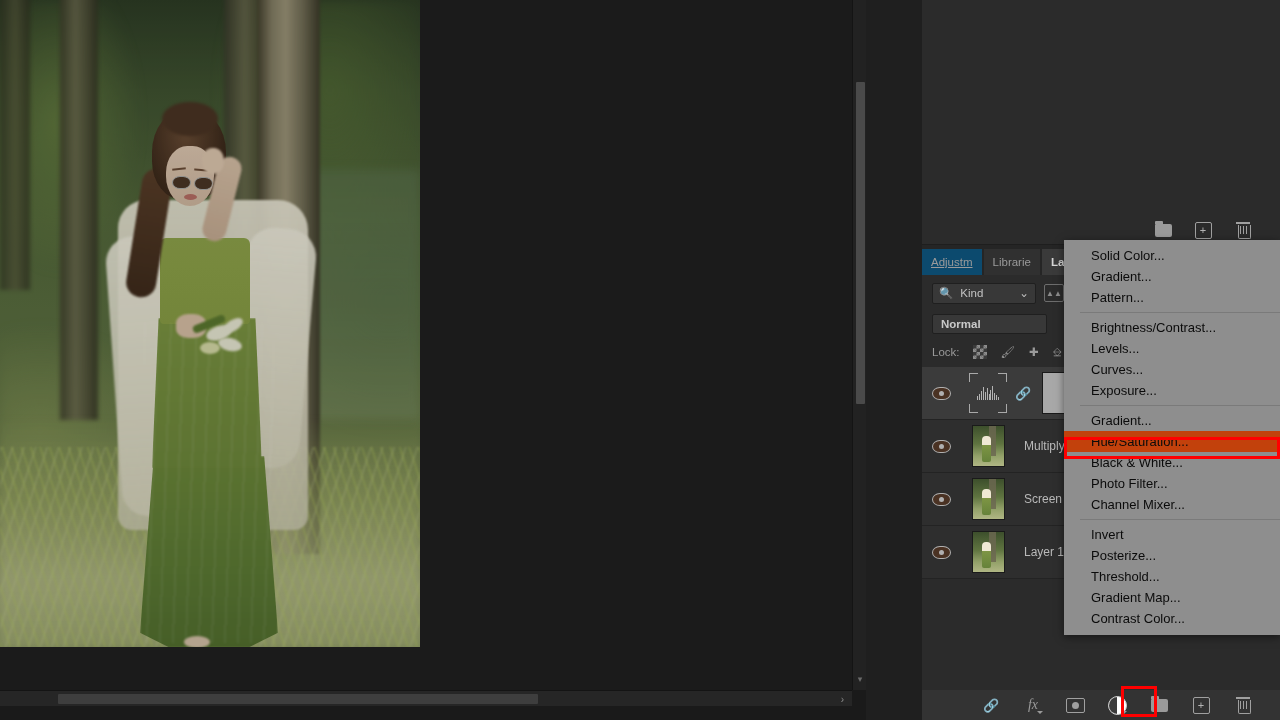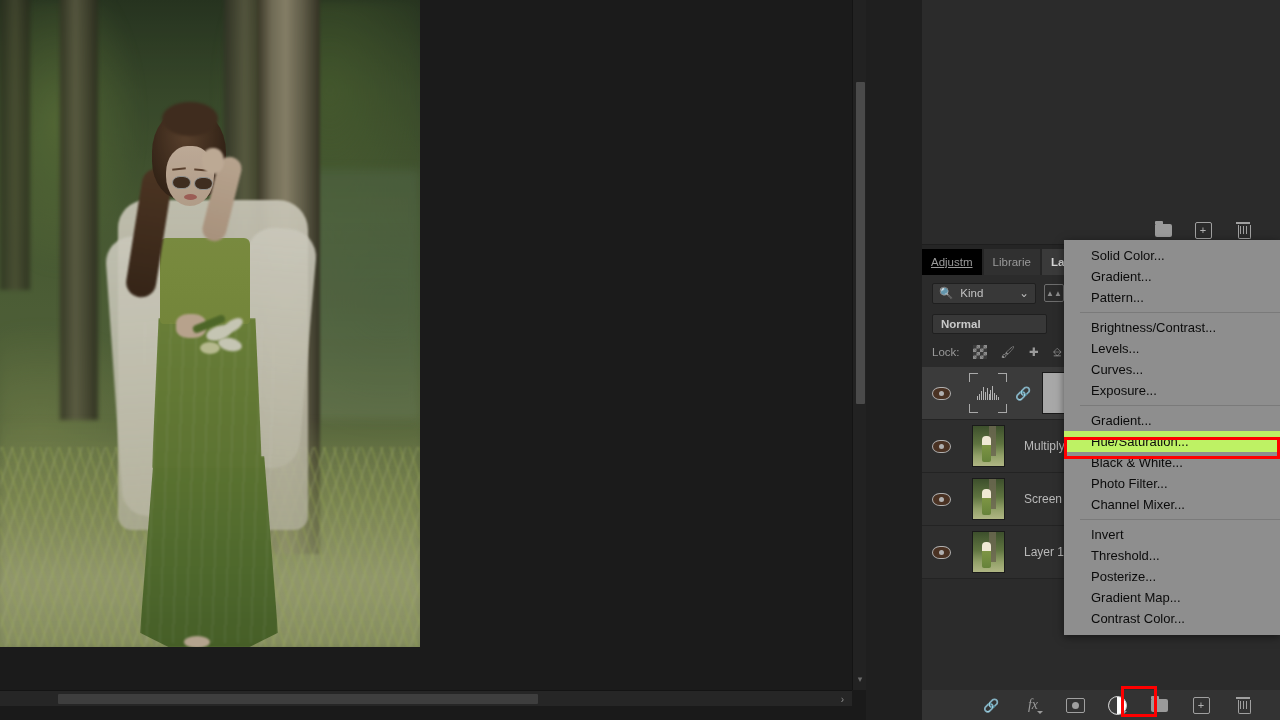--- a/index.html
+++ b/index.html
@@ -125,21 +125,21 @@
   .panel-col{position:absolute;left:922px;top:0;width:358px;height:720px;background:#2b2b2b;}
   .panel-top{position:absolute;left:0;top:0;width:358px;height:244px;background:#2b2b2b;border-bottom:1px solid #1e1e1e;}
   .panel-top-footer{position:absolute;left:0;bottom:0;width:358px;height:28px;background:#2b2b2b;
     display:flex;align-items:center;justify-content:flex-end;gap:18px;padding-right:26px;box-sizing:border-box;}
 
   .layers-panel{position:absolute;left:0;top:245px;width:358px;height:475px;background:#2b2b2b;}
   .tabs{position:relative;height:30px;background:#252525;display:flex;align-items:flex-end;}
   .tab{height:26px;display:flex;align-items:center;padding:0 9px;font-size:11.5px;color:#9a9a9a;
     background:#2b2b2b;margin-right:2px;max-width:54px;overflow:hidden;white-space:nowrap;}
   .tab.active{background:#3a3a3a;color:#d6d6d6;font-weight:bold;}
-  .tab.t-adj{background:#000000;text-decoration:underline;}
+  .tab.t-adj{background:#0c4a6e;text-decoration:underline;}
   .tab.t-lib{background:#303030;}
 
   .filter-row{display:flex;align-items:center;height:36px;padding:0 10px;gap:8px;}
   .kind-select{display:flex;align-items:center;gap:7px;width:104px;height:21px;background:#383838;
     border:1px solid #1f1f1f;border-radius:2px;padding:0 6px;box-sizing:border-box;color:#c2c2c2;font-size:11.5px;}
   .kind-select .lbl{flex:1;}
   .kind-icons{display:flex;align-items:center;gap:9px;color:#8c8c8c;}
   .kind-icons .ki{width:18px;height:16px;border:1px solid #6d6d6d;border-radius:2px;display:flex;
     align-items:center;justify-content:center;font-size:8px;}
 
@@ -203,21 +203,21 @@
     box-shadow:-3px 0 0 #a0a0a0, 3px 0 0 #a0a0a0;}
   .caret-sm{position:absolute;right:1px;bottom:2px;width:0;height:0;border-left:3px solid transparent;
     border-right:3px solid transparent;border-top:3px solid #9a9a9a;}
   .red-box{position:absolute;border:3px solid #ff0000;box-sizing:border-box;}
 
   
   .menu{position:absolute;left:1064px;top:240px;width:216px;background:#8e8e8e;
     box-shadow:0 2px 8px rgba(0,0,0,.5);padding:5px 0 6px 0;box-sizing:border-box;z-index:40;}
   .menu-item{height:21px;line-height:21px;padding-left:27px;font-size:13px;color:#0b0b0b;white-space:nowrap;}
   .menu-sep{height:1px;background:#7a7a7a;margin:4px 0 4px 16px;}
-  .menu-item.hl{background:#bef264;position:relative;}
+  .menu-item.hl{background:#c2410c;position:relative;}
   .hl-ring{position:absolute;left:1064px;top:437px;width:216px;height:22px;border:3px solid #ff0000;
     box-sizing:border-box;z-index:41;pointer-events:none;}
 </style>
 </head>
 <body>
 
 <div id="app">
 
   <div class="doc-area">
     <div class="canvas-void">
@@ -463,22 +463,22 @@
     <div class="menu-item">Curves...</div>
     <div class="menu-item">Exposure...</div>
     <div class="menu-sep"></div>
     <div class="menu-item">Gradient...</div>
     <div class="menu-item hl">Hue/Saturation...</div>
     <div class="menu-item">Black &amp; White...</div>
     <div class="menu-item">Photo Filter...</div>
     <div class="menu-item">Channel Mixer...</div>
     <div class="menu-sep"></div>
     <div class="menu-item">Invert</div>
+    <div class="menu-item">Posterize...</div>
     <div class="menu-item">Threshold...</div>
-    <div class="menu-item">Posterize...</div>
     <div class="menu-item">Gradient Map...</div>
     <div class="menu-item">Contrast Color...</div>
   </div>
 
   <div class="hl-ring"></div>
   <div class="red-box" style="left:1121px;top:686px;width:36px;height:31px;z-index:50;"></div>
 
 </div>
 
 </body></html>

